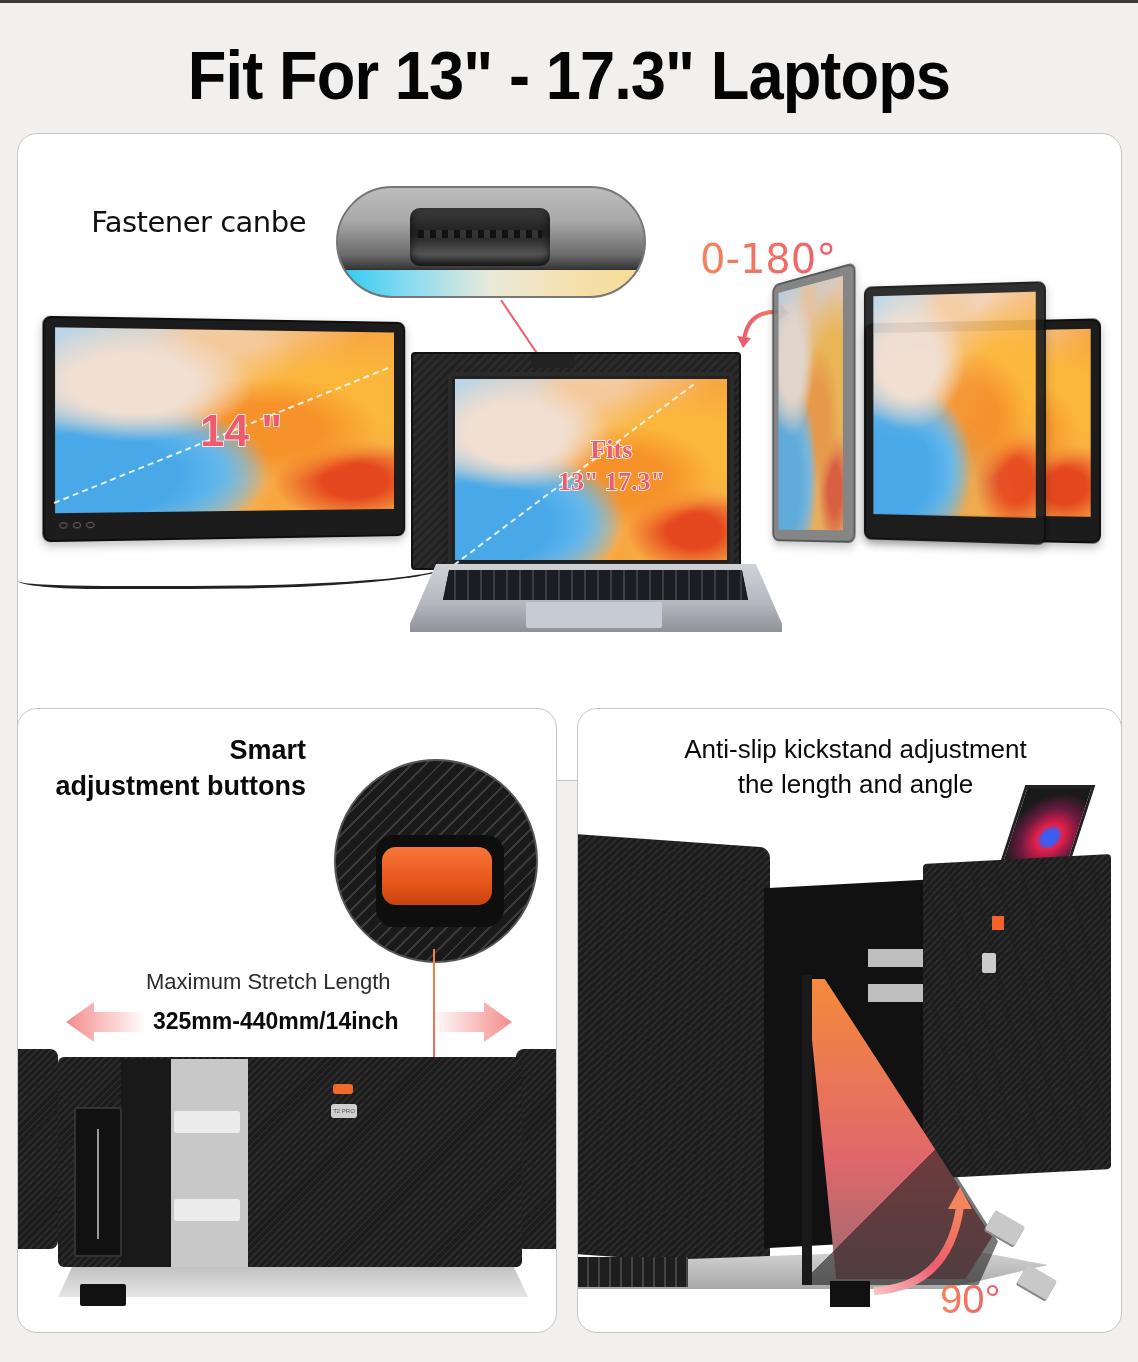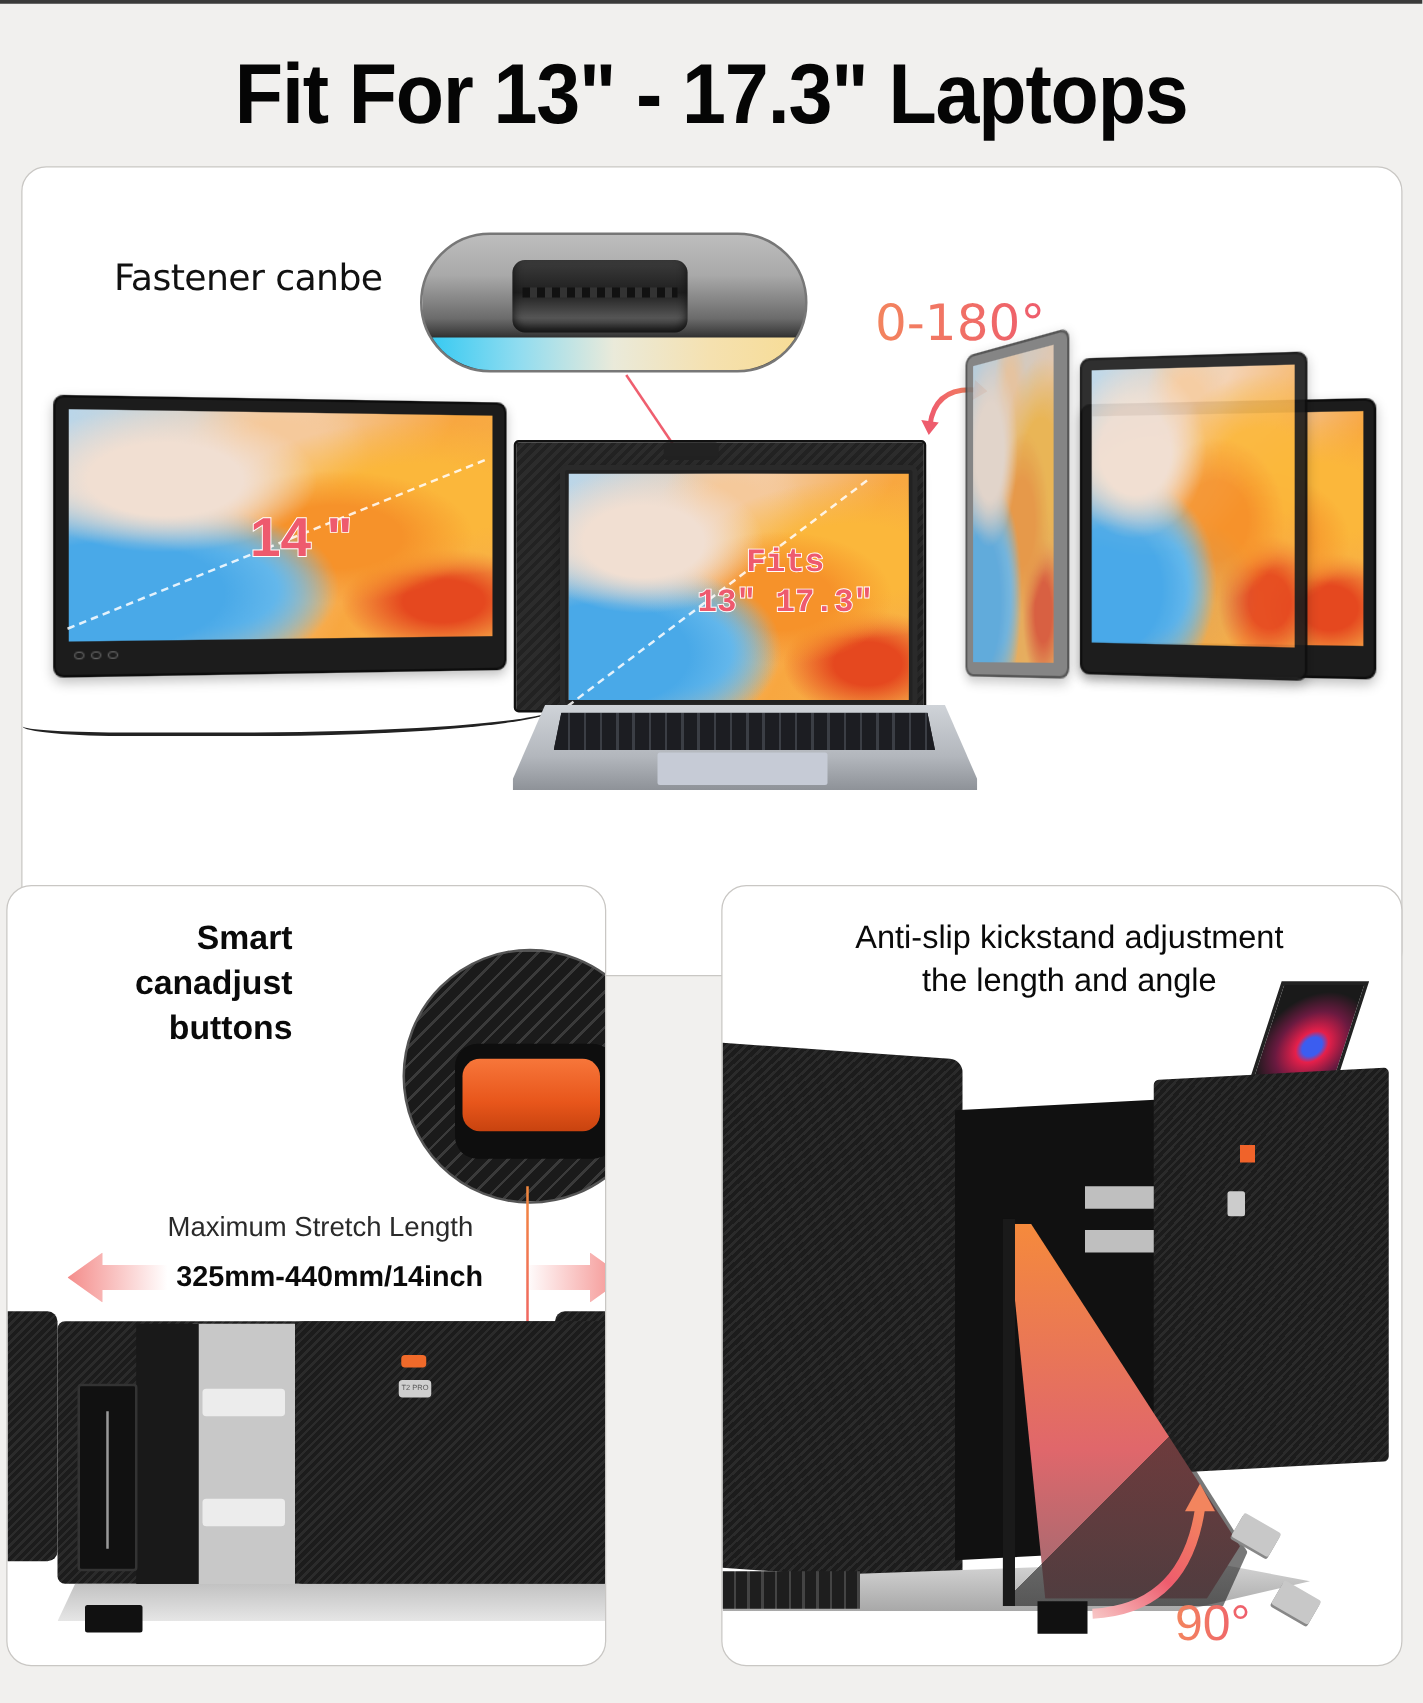--- a/index.html
+++ b/index.html
@@ -14,21 +14,21 @@
     position: absolute; left: 0; top: 36px; width: 1138px; text-align: center;
     font-family: "Liberation Sans", sans-serif; font-weight: 700;
     font-size: 68px; letter-spacing: -1px; color: #050505;
     transform: scaleX(0.93); transform-origin: center;
   }
   .panel {
     position: absolute; background: #ffffff; border: 1.5px solid #c9c7c4;
     border-radius: 20px; overflow: hidden;
   }
   #panel-top { left: 17px; top: 133px; width: 1105px; height: 648px; }
-  #panel-bl { left: 5px; top: 708px; width: 480px; height: 625px; }
+  #panel-bl { left: 17px; top: 708px; width: 540px; height: 625px; }
   #panel-br { left: 577px; top: 708px; width: 545px; height: 625px; }
 
   
   .fastener-text {
     position: absolute; left: 60px; top: 70px; width: 228px; text-align: right;
     font-family: "DejaVu Sans", sans-serif; font-size: 29px; line-height: 36px; color: #111;
     letter-spacing: -0.5px;
   }
   .callout {
     position: absolute; left: 318px; top: 52px; width: 310px; height: 112px;
@@ -113,21 +113,21 @@
   #mon-right-front .screen { left: 6px; top: 8px; right: 12px; bottom: 10px; opacity: 0.85; }
   .cable {
     position: absolute; left: 0; top: 415px; width: 430px; height: 40px;
     border-bottom: 3px solid #222; border-radius: 0 0 60% 20%;
   }
   .size-label {
     position: absolute; font-weight: 700; color: #ee5a6e;
     -webkit-text-stroke: 1.5px #fff; paint-order: stroke fill;
   }
   #label-14 { left: 182px; top: 272px; font-size: 44px; font-family: "Liberation Sans", sans-serif; }
-  #label-fits { left: 540px; top: 300px; font-size: 26px; font-family: Liberation Mono, monospace; line-height: 32px; text-align: center; }
+  #label-fits { left: 540px; top: 300px; font-size: 26px; font-family: Liberation Serif, serif; line-height: 32px; text-align: center; }
   .dash {
     position: absolute; height: 0; border-top: 2px dashed rgba(255,255,255,0.85);
   }
 
   
   .smart-title {
     position: absolute; right: 250px; top: 23px; text-align: right;
     font-family: "Liberation Sans", sans-serif; font-weight: 700; font-size: 27px; line-height: 36px; color: #0a0a0a;
   }
   .smart-sub {
@@ -276,21 +276,21 @@
     <div class="screen"></div>
   </div>
   <div class="monitor" id="mon-right-front">
     <div class="screen"></div>
   </div>
 </section>
 
 <section class="panel" id="panel-bl">
   <div class="smart-title">
     <div>Smart</div>
-    <div>canadjust buttons</div>
+    <div>adjustment buttons</div>
   </div>
 
   <div class="button-zoom">
     <div class="slot"></div>
     <div class="orange" style="top:86px;"></div>
   </div>
 
   <div class="leader-v"></div>
   <div class="leader-h"></div>
 

